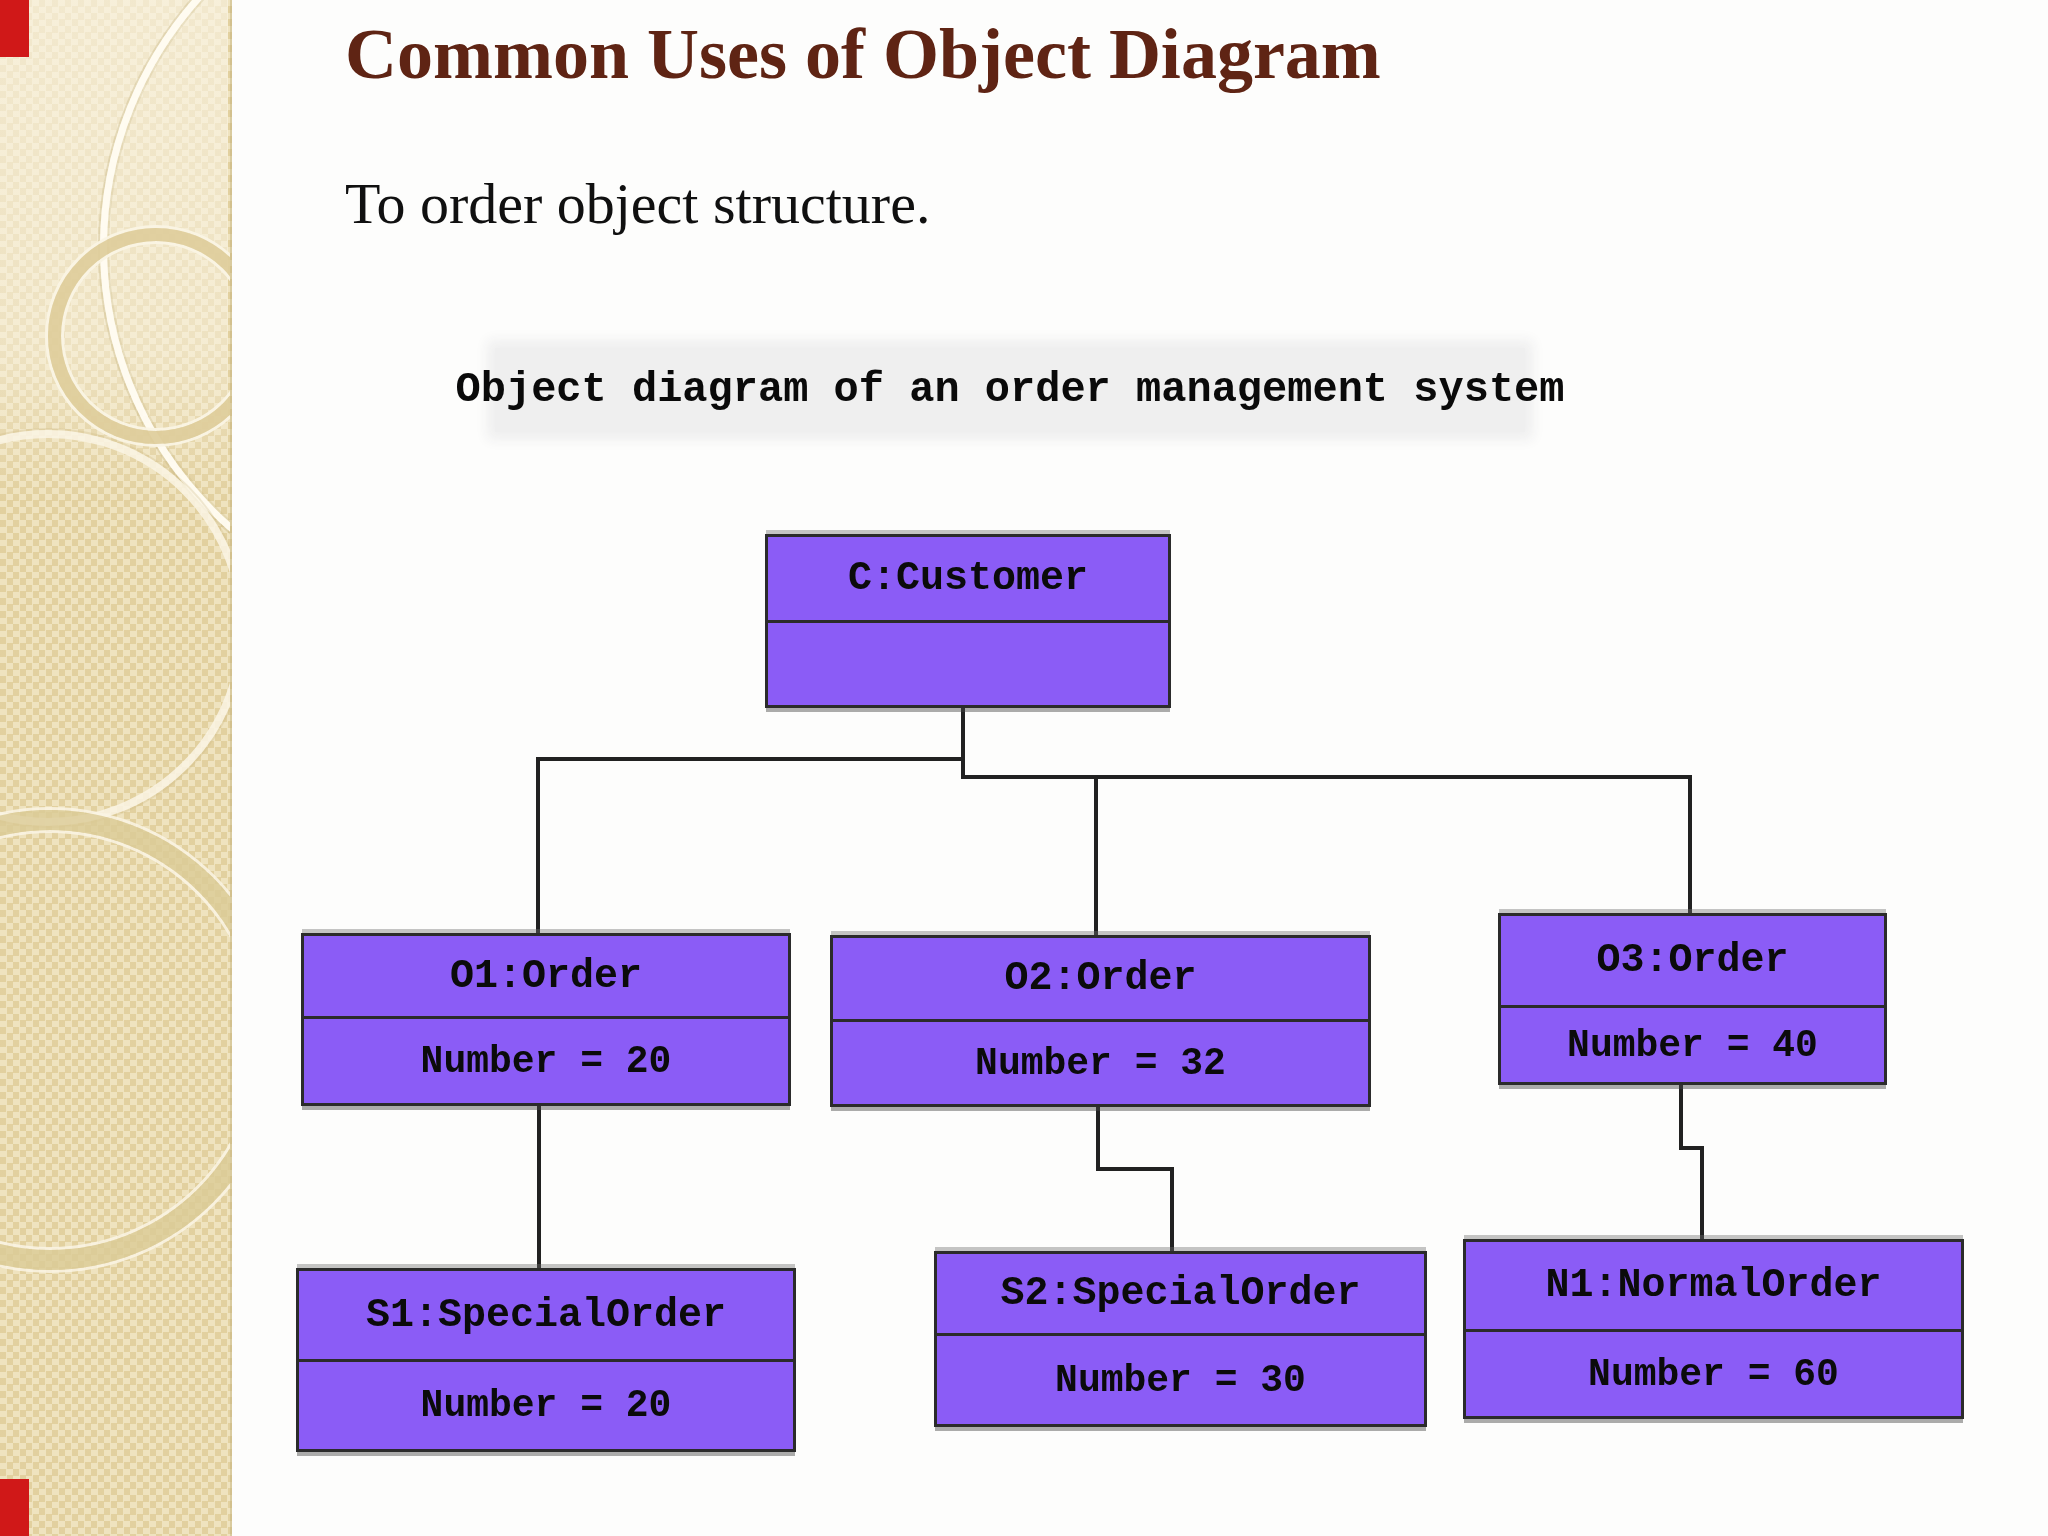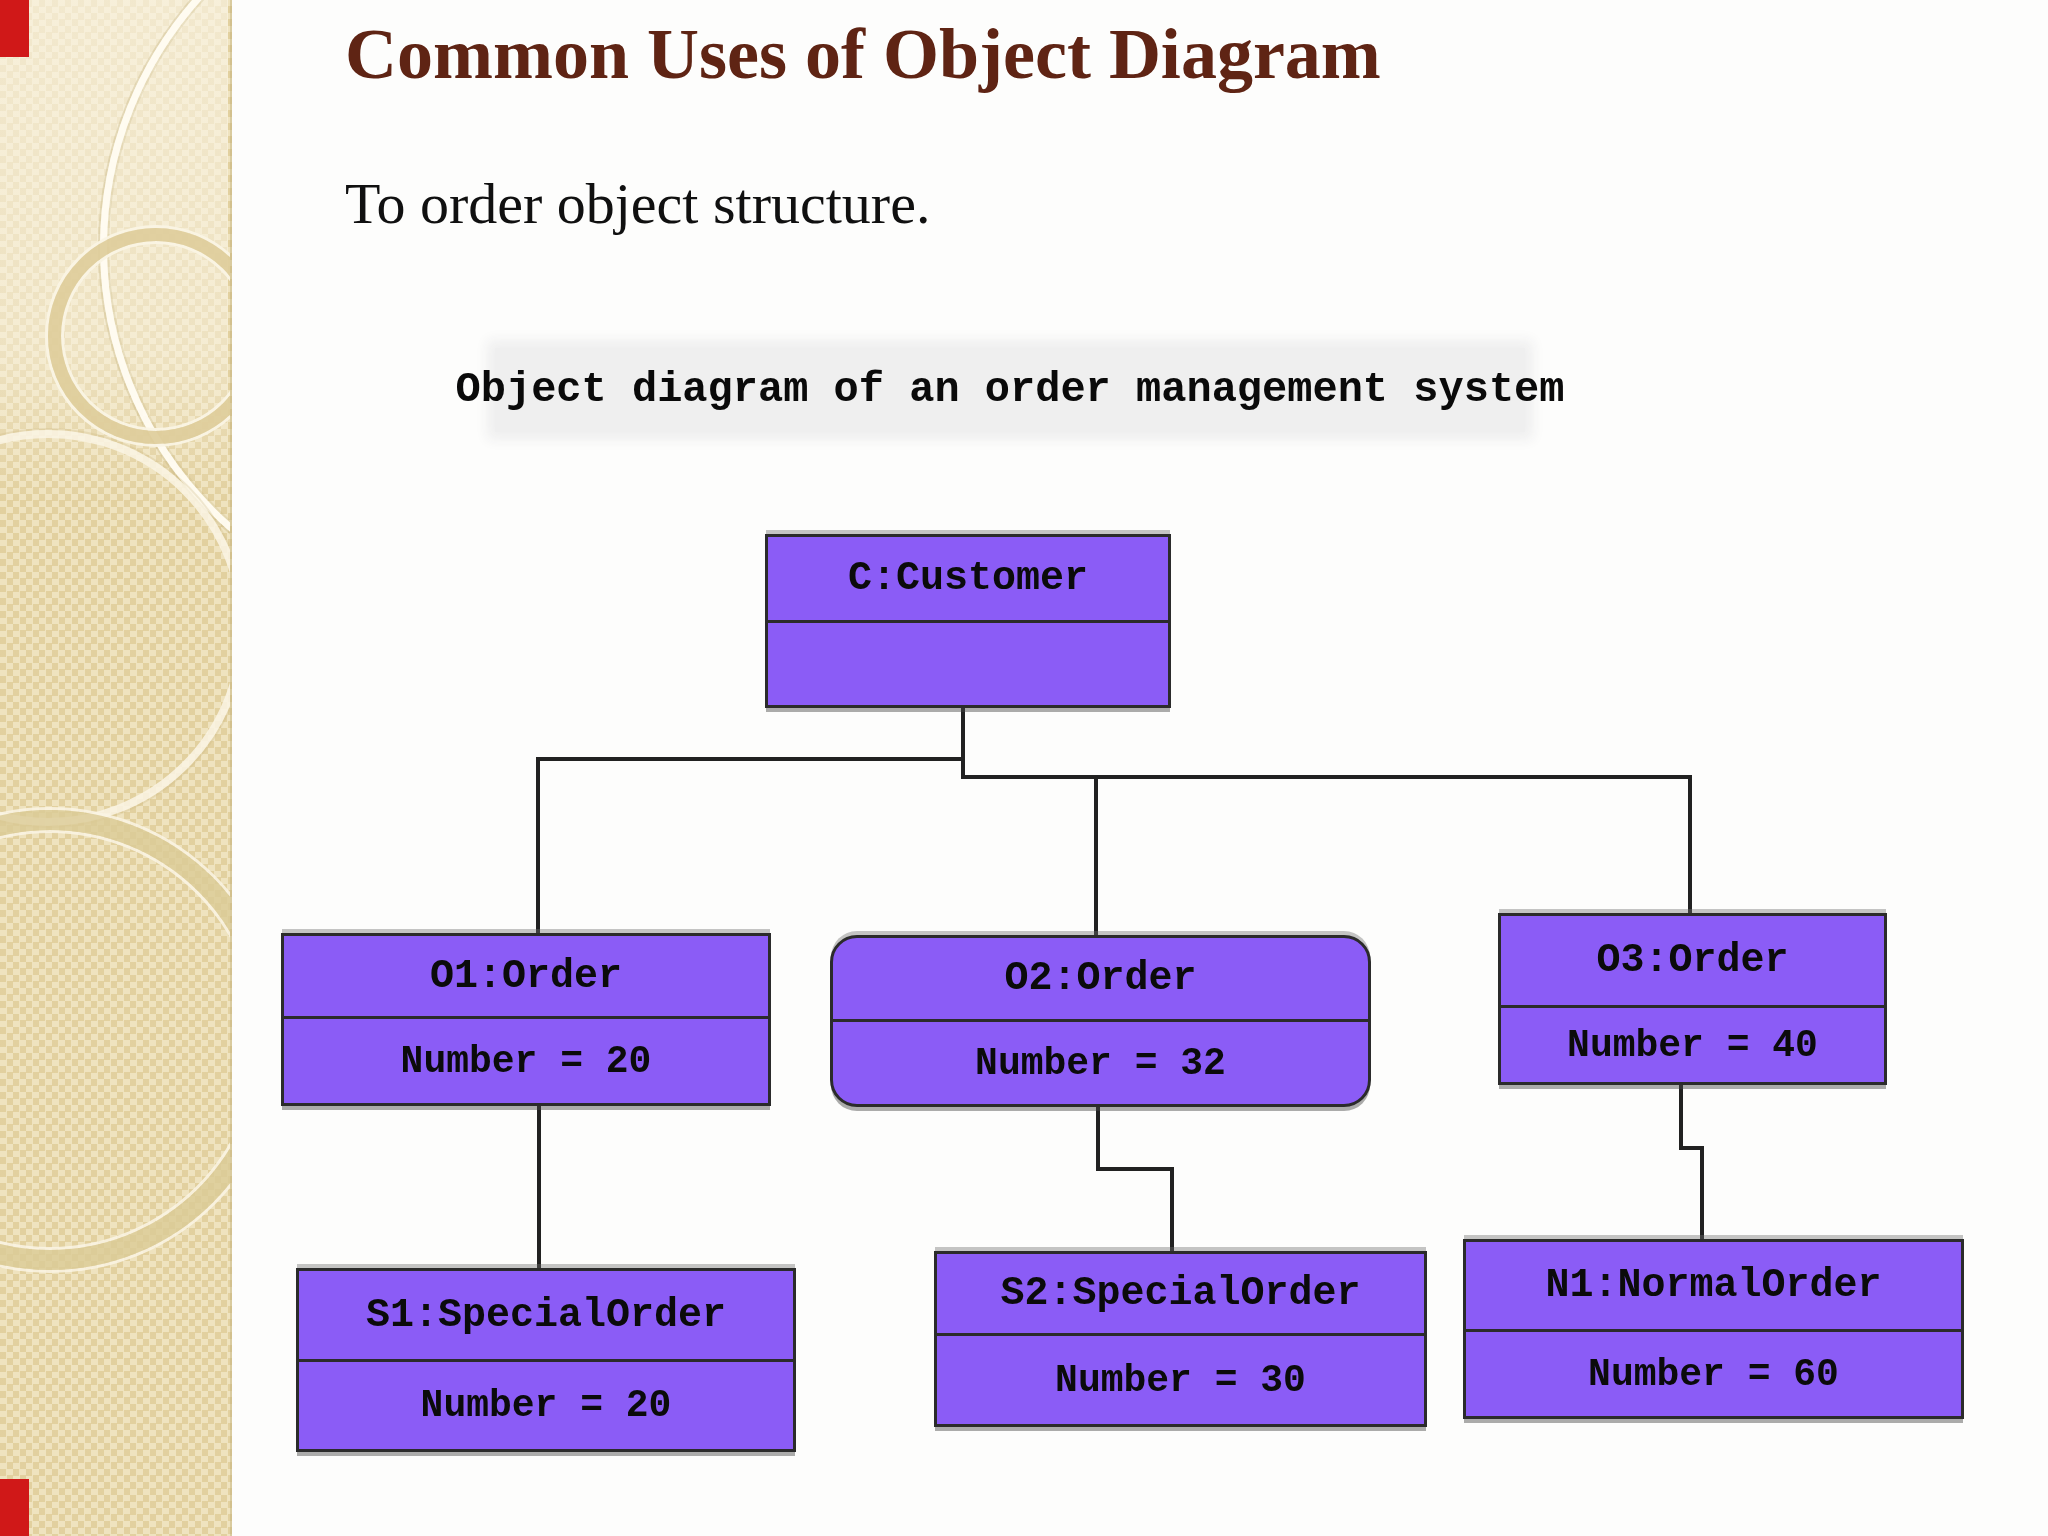--- a/index.html
+++ b/index.html
@@ -132,26 +132,26 @@
     <div class="line" style="left:1170px;top:1167px;width:4px;height:86px;"></div>
     <div class="line" style="left:1679px;top:1077px;width:4px;height:73px;"></div>
     <div class="line" style="left:1679px;top:1146px;width:25px;height:4px;"></div>
     <div class="line" style="left:1700px;top:1146px;width:4px;height:95px;"></div>
 
     <div class="node" style="left:765px;top:534px;width:400px;height:168px;">
       <div class="node-title" style="height:83px;">C:Customer</div>
       <div class="node-attr"></div>
     </div>
 
-    <div class="node" style="left:281px;top:933px;width:484px;height:167px;">
+    <div class="node" style="left:301px;top:933px;width:484px;height:167px;">
       <div class="node-title" style="height:80px;">O1:Order</div>
       <div class="node-attr">Number = 20</div>
     </div>
 
-    <div class="node" style="left:830px;top:935px;width:535px;height:166px;border-radius:27px;">
+    <div class="node" style="left:830px;top:935px;width:535px;height:166px;">
       <div class="node-title" style="height:81px;">O2:Order</div>
       <div class="node-attr">Number = 32</div>
     </div>
 
     <div class="node" style="left:1498px;top:913px;width:383px;height:166px;">
       <div class="node-title" style="height:89px;">O3:Order</div>
       <div class="node-attr">Number = 40</div>
     </div>
 
     <div class="node" style="left:296px;top:1268px;width:494px;height:178px;">

